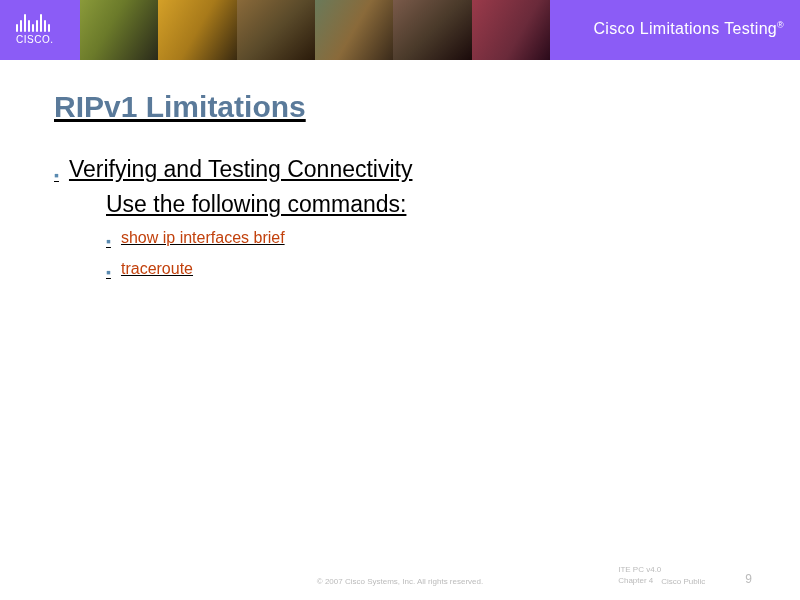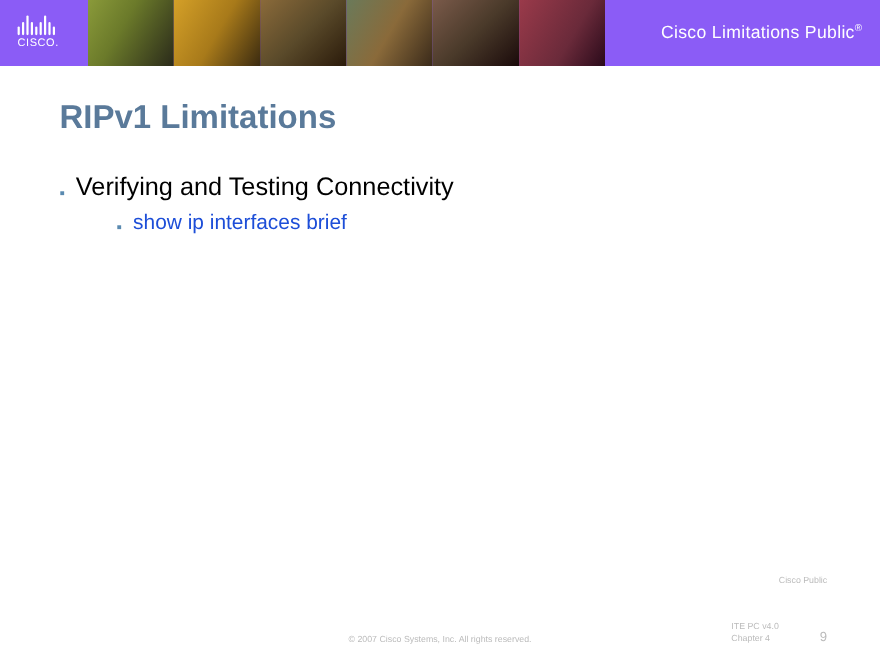--- a/index.html
+++ b/index.html
@@ -69,20 +69,21 @@
       top: 20px;
       color: #fff;
       font-size: 16px;
       font-weight: normal;
       letter-spacing: 0.3px;
     }
     .academy-text .light { font-weight: 300; }
     .sup { font-size: 9px; vertical-align: super; }
     .content {
       padding: 30px 54px 0 54px;
+      text-decoration: underline;
     }
     .slide-title {
       color: #5a7a9a;
       font-size: 30px;
       font-weight: bold;
       margin-bottom: 32px;
     }
     .bullet-main {
       display: flex;
       align-items: flex-end;
@@ -100,22 +101,22 @@
     }
     .sub-text {
       font-size: 23px;
       color: #000;
       margin-left: 52px;
       margin-bottom: 8px;
     }
     .sub-bullet {
       display: flex;
       align-items: center;
-      font-size: 19px;
-      color: #1d4ed8;
+      font-size: 16px;
+      color: #c2410c;
       margin-left: 52px;
       margin-bottom: 8px;
     }
     .sub-bullet::before {
       content: "▪";
       color: #5a8ab0;
       font-size: 14px;
       margin-right: 10px;
       margin-top: 7px;
       flex-shrink: 0;
@@ -127,21 +128,21 @@
       width: 100%;
       padding: 0 48px;
       display: flex;
       justify-content: flex-end;
       align-items: flex-end;
       font-size: 8px;
       color: #bbb;
     }
     .footer-left { line-height: 1.3; }
     .footer-center { position: absolute; left: 50%; transform: translateX(-50%); }
-    .footer-right { display: flex; align-items: flex-end; gap: 40px; flex-direction: column; }
+    .footer-right { display: flex; align-items: flex-end; gap: 40px; }
     .page-num { font-size: 12px; color: #bbb; }
   </style>
 </head>
 <body>
 
 <div class="header-band">
   <div class="cisco-logo">
     <div class="cisco-bars">
       <span class="b1"></span>
         <span class="b2"></span>
@@ -157,34 +158,38 @@
   </div>
   <div class="photo-strip">
     <div class="photo p1"></div>
       <div class="photo p2"></div>
       <div class="photo p3"></div>
     <div class="photo p4"></div>
       <div class="photo p5"></div>
       <div class="photo p6"></div>
   </div>
   <div class="academy-text">
-    <span>Cisco </span><span class="light">Limitations </span><span>Public</span><span class="sup">®</span>
+    <span>Cisco </span><span class="light">Limitations </span><span>Testing</span><span class="sup">®</span>
   </div>
 </div>
 
 <div class="content">
   <h1 class="slide-title">RIPv1 Limitations</h1>
 
   <div class="bullet-main">
     <span>Verifying and Testing Connectivity</span>
   </div>
 
+  <div class="sub-text">Use the following commands:</div>
 
   <div class="sub-bullet">
     <span>show ip interfaces brief</span>
+  </div>
+  <div class="sub-bullet">
+    <span>traceroute</span>
   </div>
 </div>
 
 <div class="footer">
   <div class="footer-left">
     <div>ITE PC v4.0</div>
     <div>Chapter 4</div>
   </div>
   <div class="footer-center">© 2007 Cisco Systems, Inc. All rights reserved.</div>
   <div class="footer-right">

